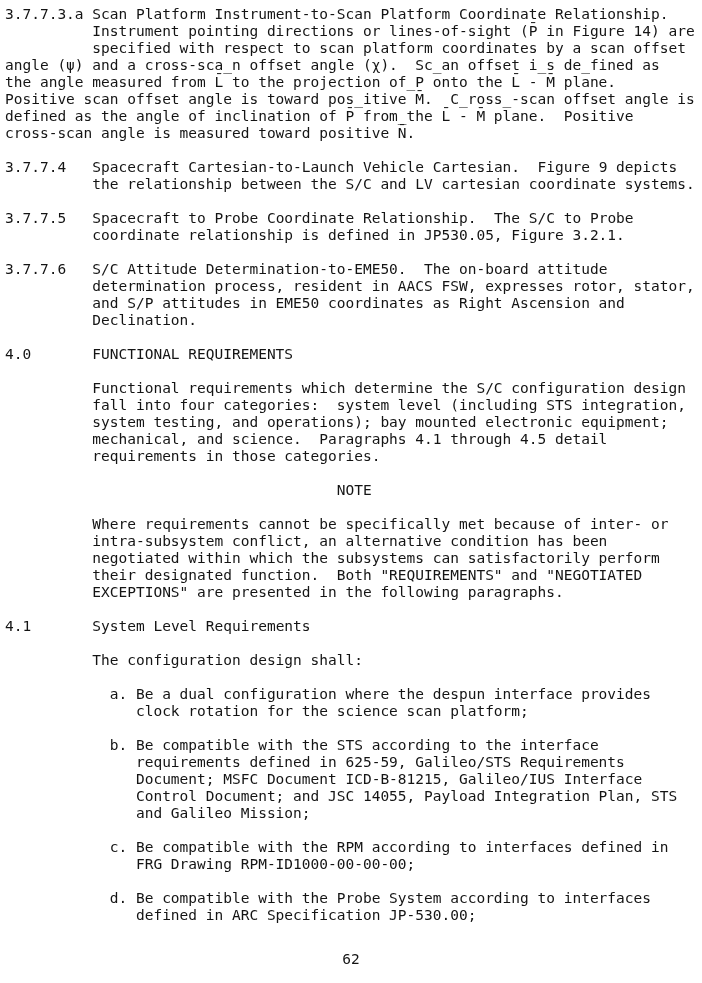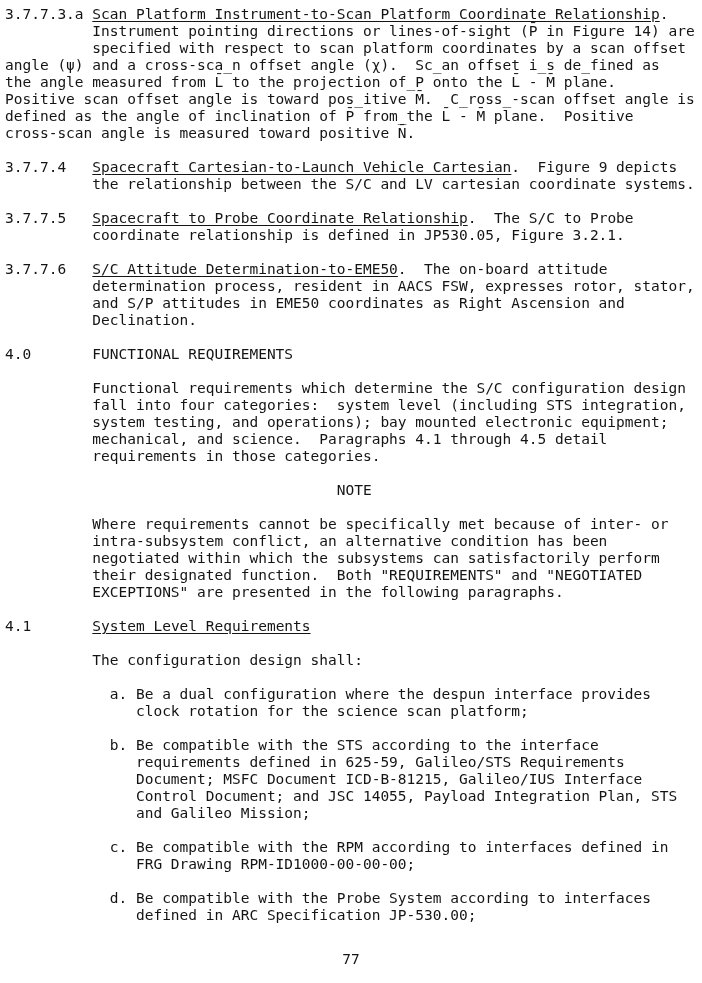--- a/index.html
+++ b/index.html
@@ -21,30 +21,29 @@
   }
   .doc {
     padding: 6px 0 0 5px;
     white-space: pre;
   }
   .line {
     min-height: 17px;
     white-space: pre;
   }
   .u {
-    text-decoration: underline;
     text-decoration-thickness: 1.4px;
     text-underline-offset: 2px;
   }
   .footer {
     margin-top: 27px;
     width: 702px;
     text-align: center;
     white-space: pre;
   }
 </style>
 </head>
 <body>
 
 <div class="page">
   <div class="doc"><div class="line"><span>3.7.7.3.a </span><span class="u">Scan Platform Instrument-to-Scan Platform Coordinate Relationship</span><span>.</span></div><div class="line"><span>          Instrument pointing directions or lines-of-sight (P̄ in Figure 14) are</span></div><div class="line"><span>          specified with respect to scan platform coordinates by a scan offset</span></div><div class="line"><span>angle (ψ) and a cross-sca̲n offset angle (χ).  Sc̲an offset i̲s de̲fined as</span></div><div class="line"><span>the angle measured from L̄ to the projection of_P onto the L̄ - M̄ plane.</span></div><div class="line"><span>Positive scan offset angle is toward pos̲itive M̄.  C̲ross̲-scan offset angle is</span></div><div class="line"><span>defined as the angle of inclination of P̄ from_the L̄ - M̄ plane.  Positive</span></div><div class="line"><span>cross-scan angle is measured toward positive N̄.</span></div><div class="line">&nbsp;</div><div class="line"><span>3.7.7.4   </span><span class="u">Spacecraft Cartesian-to-Launch Vehicle Cartesian</span><span>.  Figure 9 depicts</span></div><div class="line"><span>          the relationship between the S/C and LV cartesian coordinate systems.</span></div><div class="line">&nbsp;</div><div class="line"><span>3.7.7.5   </span><span class="u">Spacecraft to Probe Coordinate Relationship</span><span>.  The S/C to Probe</span></div><div class="line"><span>          coordinate relationship is defined in JP530.05, Figure 3.2.1.</span></div><div class="line">&nbsp;</div><div class="line"><span>3.7.7.6   </span><span class="u">S/C Attitude Determination-to-EME50</span><span>.  The on-board attitude</span></div><div class="line"><span>          determination process, resident in AACS FSW, expresses rotor, stator,</span></div><div class="line"><span>          and S/P attitudes in EME50 coordinates as Right Ascension and</span></div><div class="line"><span>          Declination.</span></div><div class="line">&nbsp;</div><div class="line"><span>4.0       FUNCTIONAL REQUIREMENTS</span></div><div class="line">&nbsp;</div><div class="line"><span>          Functional requirements which determine the S/C configuration design</span></div><div class="line"><span>          fall into four categories:  system level (including STS integration,</span></div><div class="line"><span>          system testing, and operations); bay mounted electronic equipment;</span></div><div class="line"><span>          mechanical, and science.  Paragraphs 4.1 through 4.5 detail</span></div><div class="line"><span>          requirements in those categories.</span></div><div class="line">&nbsp;</div><div class="line"><span>                                      NOTE</span></div><div class="line">&nbsp;</div><div class="line"><span>          Where requirements cannot be specifically met because of inter- or</span></div><div class="line"><span>          intra-subsystem conflict, an alternative condition has been</span></div><div class="line"><span>          negotiated within which the subsystems can satisfactorily perform</span></div><div class="line"><span>          their designated function.  Both "REQUIREMENTS" and "NEGOTIATED</span></div><div class="line"><span>          EXCEPTIONS" are presented in the following paragraphs.</span></div><div class="line">&nbsp;</div><div class="line"><span>4.1       </span><span class="u">System Level Requirements</span></div><div class="line">&nbsp;</div><div class="line"><span>          The configuration design shall:</span></div><div class="line">&nbsp;</div><div class="line"><span>            a. Be a dual configuration where the despun interface provides</span></div><div class="line"><span>               clock rotation for the science scan platform;</span></div><div class="line">&nbsp;</div><div class="line"><span>            b. Be compatible with the STS according to the interface</span></div><div class="line"><span>               requirements defined in 625-59, Galileo/STS Requirements</span></div><div class="line"><span>               Document; MSFC Document ICD-B-81215, Galileo/IUS Interface</span></div><div class="line"><span>               Control Document; and JSC 14055, Payload Integration Plan, STS</span></div><div class="line"><span>               and Galileo Mission;</span></div><div class="line">&nbsp;</div><div class="line"><span>            c. Be compatible with the RPM according to interfaces defined in</span></div><div class="line"><span>               FRG Drawing RPM-ID1000-00-00-00;</span></div><div class="line">&nbsp;</div><div class="line"><span>            d. Be compatible with the Probe System according to interfaces</span></div><div class="line"><span>               defined in ARC Specification JP-530.00;</span></div></div>
-  <div class="footer">77</div>
+  <div class="footer">62</div>
 </div>
 
 </body></html>

